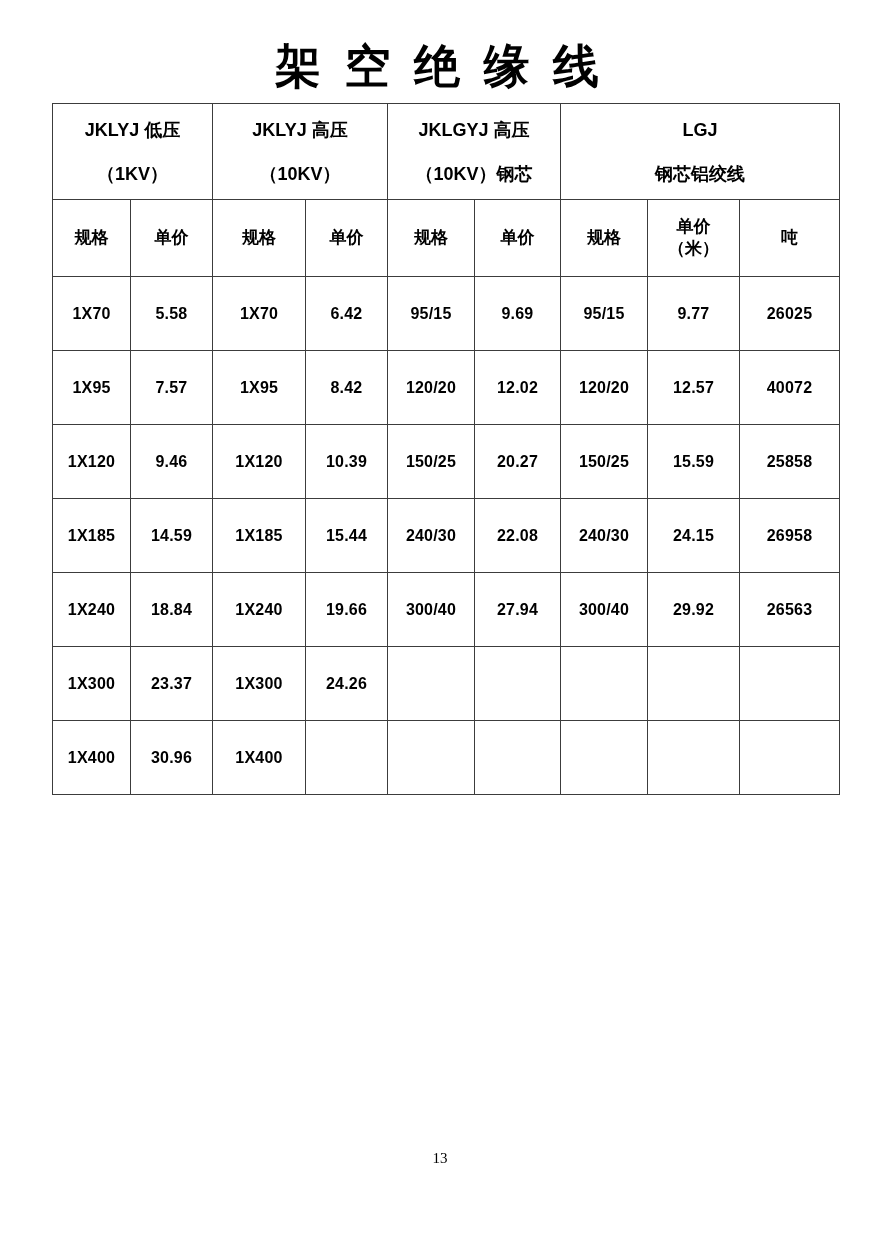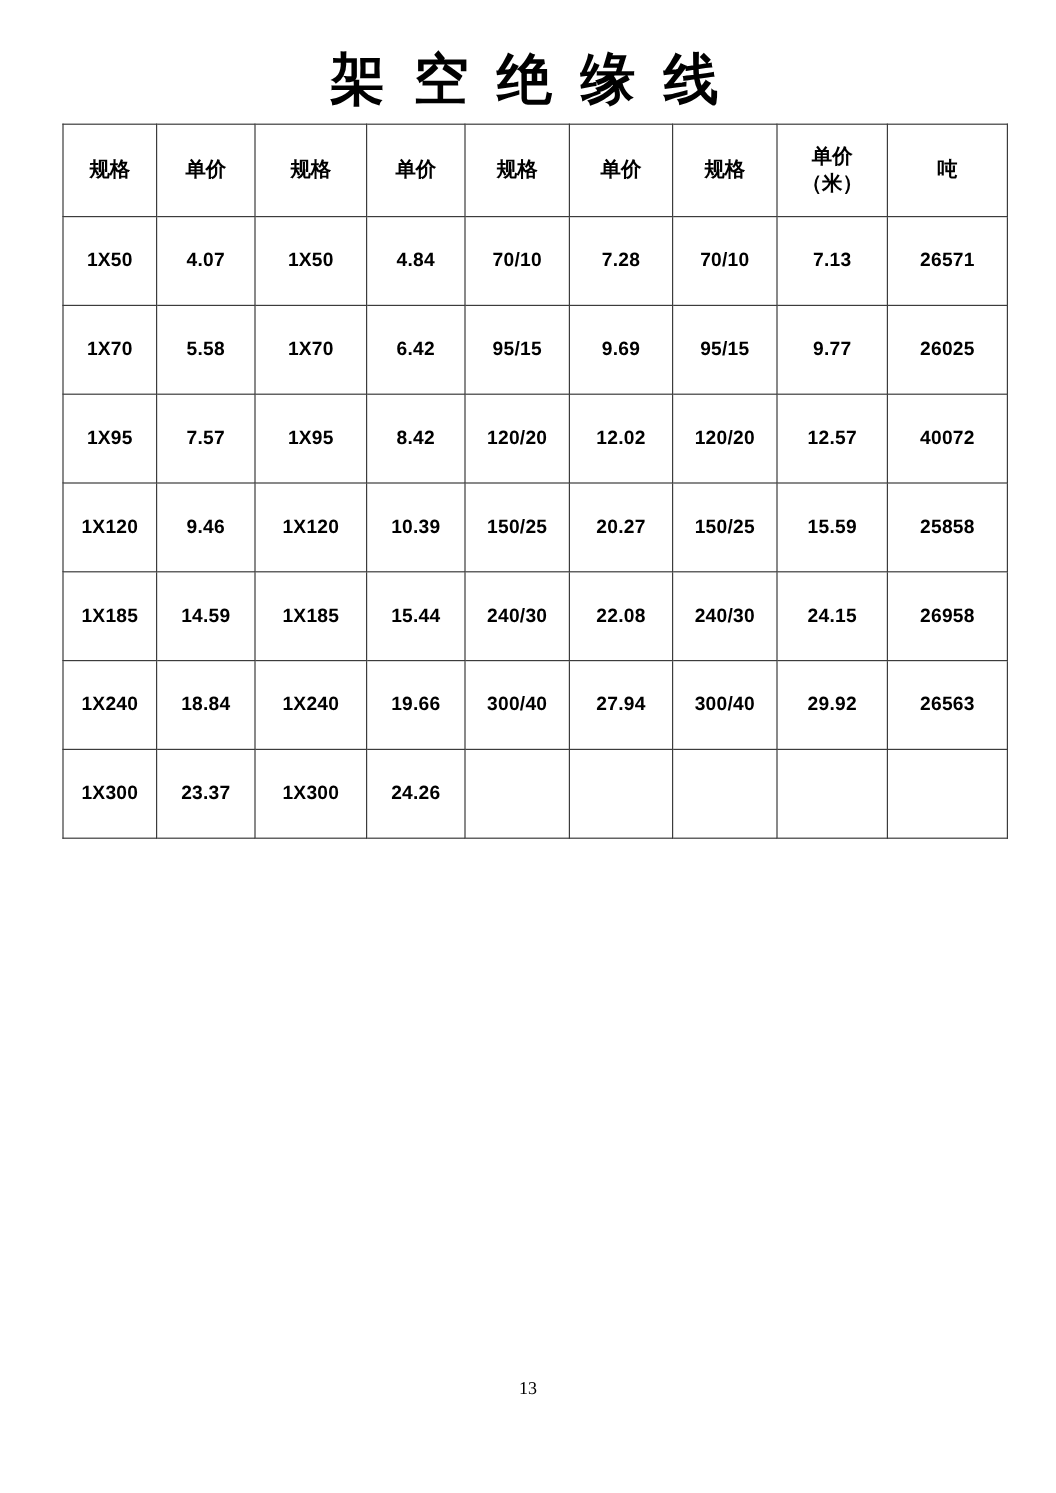--- a/index.html
+++ b/index.html
@@ -102,20 +102,38 @@
       <col class="c3">
       <col class="c4">
       <col class="c5">
     <col class="c6">
       <col class="c7">
       <col class="c8">
       <col class="c9">
   </colgroup>
   <thead>
       <tr>
+        <th colspan="2" class="group-header">
+          <div class="hline">JKLYJ 低压</div>
+          <div class="hline">（1KV）</div>
+        </th>
+        <th colspan="2" class="group-header">
+          <div class="hline">JKLYJ 高压</div>
+          <div class="hline">（10KV）</div>
+        </th>
+        <th colspan="2" class="group-header">
+          <div class="hline">JKLGYJ 高压</div>
+          <div class="hline">（10KV）钢芯</div>
+        </th>
+        <th colspan="3" class="group-header">
+          <div class="hline">LGJ</div>
+          <div class="hline">钢芯铝绞线</div>
+        </th>
+      </tr>
+      <tr>
         <th class="col-header">
           <div class="hline">规格</div>
         </th>
         <th class="col-header">
           <div class="hline">单价</div>
         </th>
         <th class="col-header">
           <div class="hline">规格</div>
         </th>
         <th class="col-header">
@@ -133,31 +151,20 @@
         <th class="col-header">
           <div class="hline">单价</div>
           <div class="hline">（米）</div>
         </th>
         <th class="col-header">
           <div class="hline">吨</div>
         </th>
       </tr>
     </thead>
   <tbody>
-      <tr>
-        <td>1X50</td>
-        <td>4.07</td>
-        <td>1X50</td>
-        <td>4.84</td>
-        <td>70/10</td>
-        <td>7.28</td>
-        <td>70/10</td>
-        <td>7.13</td>
-        <td>26571</td>
-      </tr>
       <tr>
         <td>1X70</td>
         <td>5.58</td>
         <td>1X70</td>
         <td>6.42</td>
         <td>95/15</td>
         <td>9.69</td>
         <td>95/15</td>
         <td>9.77</td>
         <td>26025</td>
@@ -210,16 +217,27 @@
         <td>1X300</td>
         <td>23.37</td>
         <td>1X300</td>
         <td>24.26</td>
         <td></td>
         <td></td>
         <td></td>
         <td></td>
         <td></td>
       </tr>
+      <tr>
+        <td>1X400</td>
+        <td>30.96</td>
+        <td>1X400</td>
+        <td></td>
+        <td></td>
+        <td></td>
+        <td></td>
+        <td></td>
+        <td></td>
+      </tr>
     </tbody>
 </table>
 
 <div class="page-number">13</div>
 
 </body></html>

